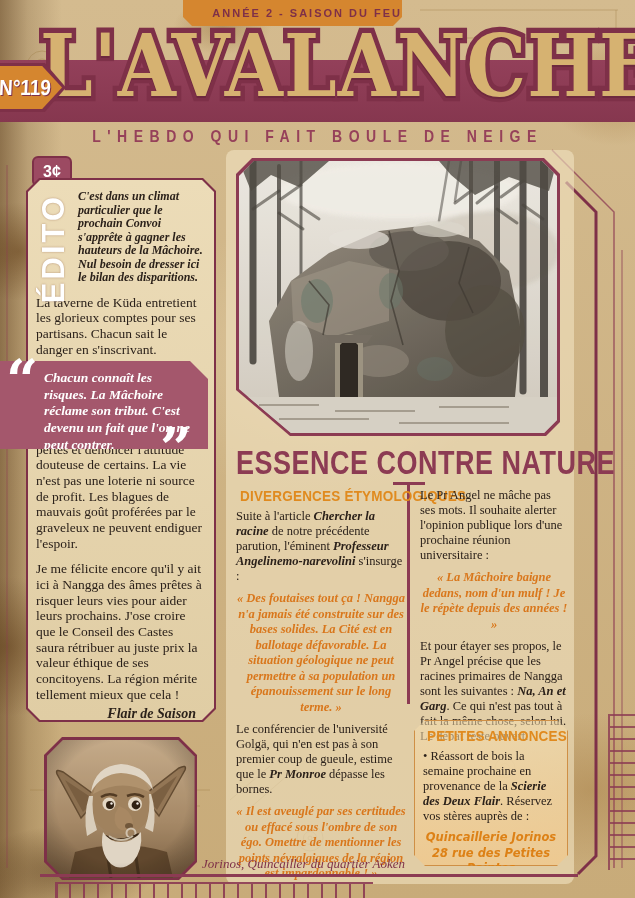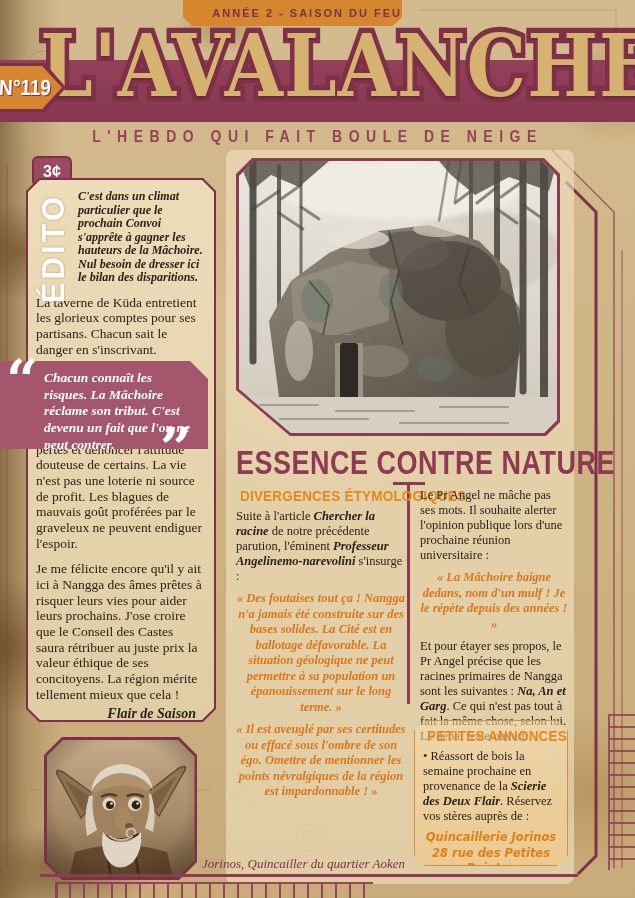--- a/index.html
+++ b/index.html
@@ -265,20 +265,21 @@
             <rect x="12" y="7" width="2" height="5"></rect>
             <circle cx="4" cy="2" r="1.4"></circle>
             <circle cx="8" cy="1.6" r="1.4"></circle>
             <circle cx="12" cy="2" r="1.4"></circle>
           </g>
       </svg>
       <span class="txt">DIVERGENCES ÉTYMOLOGIQUES</span>
     </div>
     <p><span>Suite à l'article </span><span class="bi">Chercher la racine</span><span> de notre précédente parution, l'éminent </span><span class="bi">Professeur Angelinemo-narevolini</span><span> s'insurge :</span></p>
     <p class="oq">« Des foutaises tout ça ! Nangga n'a jamais été construite sur des bases solides. La Cité est en ballotage défavorable. La situation géologique ne peut permettre à sa population un épanouissement sur le long terme. »</p>
+    <p><span>Le conférencier de l'université Golgä, qui n'en est pas à son premier coup de gueule, estime que le </span><span class="bi">Pr Monroe</span><span> dépasse les bornes.</span></p>
     <p class="oq">« Il est aveuglé par ses certitudes ou effacé sous l'ombre de son égo. Omettre de mentionner les points névralgiques de la région est impardonnable ! »</p>
   </div>
 
   <div class="abs col col-right">
     <p>Le Pr Angel ne mâche pas ses mots. Il souhaite alerter l'opinion publique lors d'une prochaine réunion universitaire :</p>
     <p class="oq">« La Mâchoire baigne dedans, nom d'un mulf ! Je le répète depuis des années ! »</p>
     <p><span>Et pour étayer ses propos, le Pr Angel précise que les racines primaires de Nangga sont les suivantes : </span><span class="bi">Na, An et Garg</span><span>. Ce qui n'est pas tout à fait la même chose, selon lui. Le débat reste ouvert.</span></p>
   </div>
 
   <div class="abs annonces-box">

